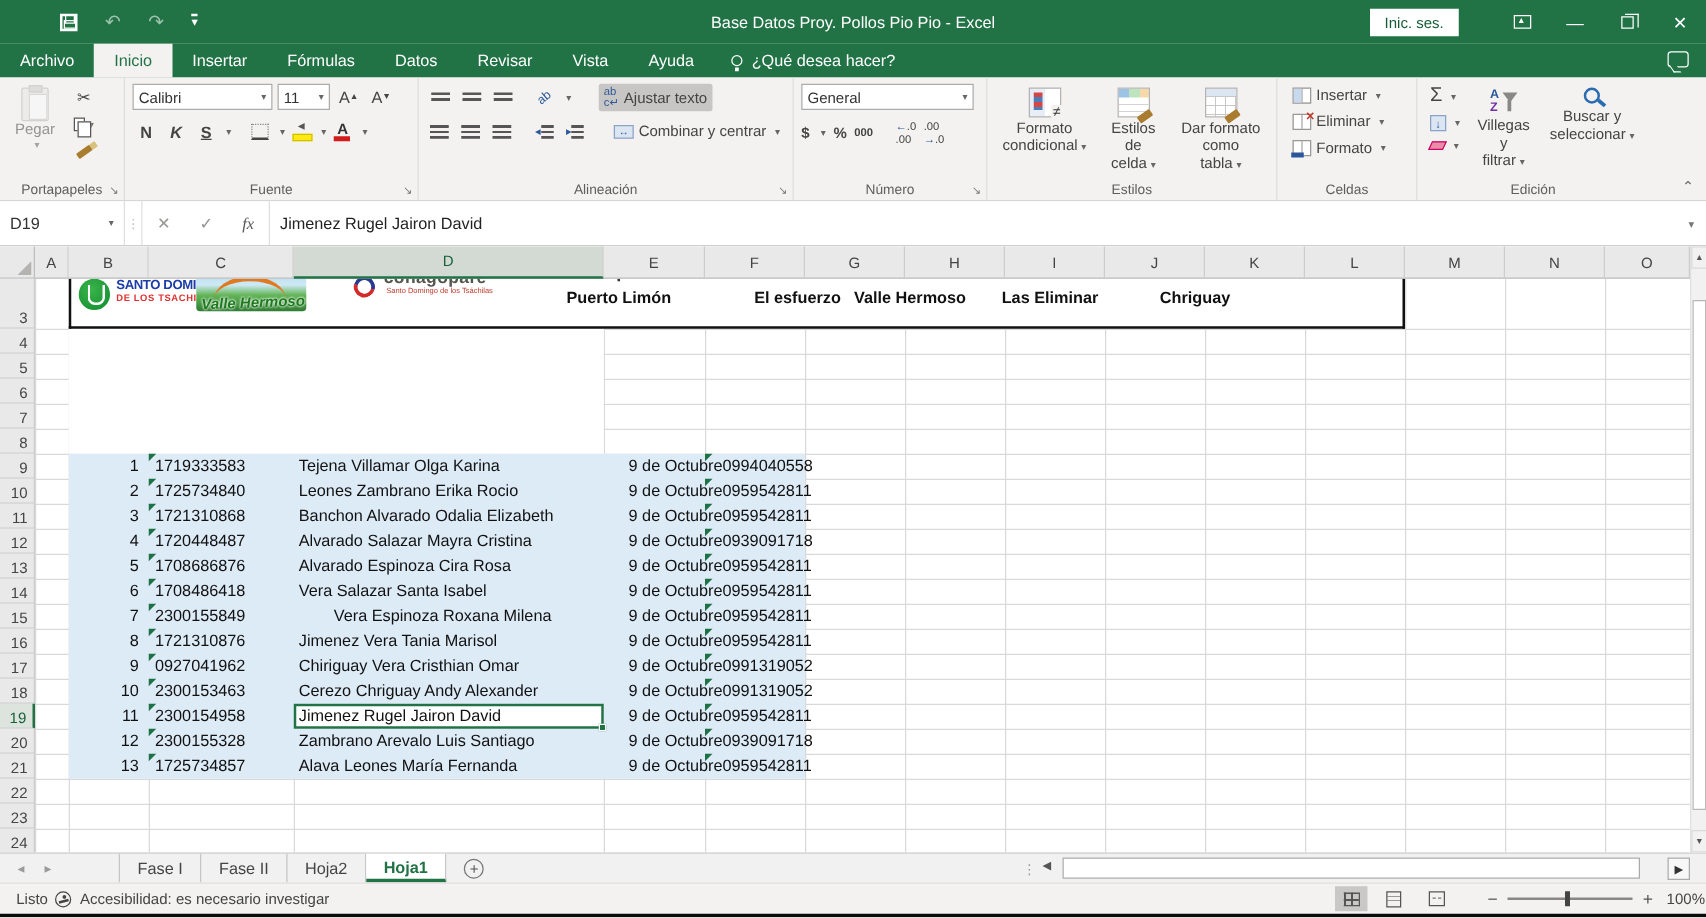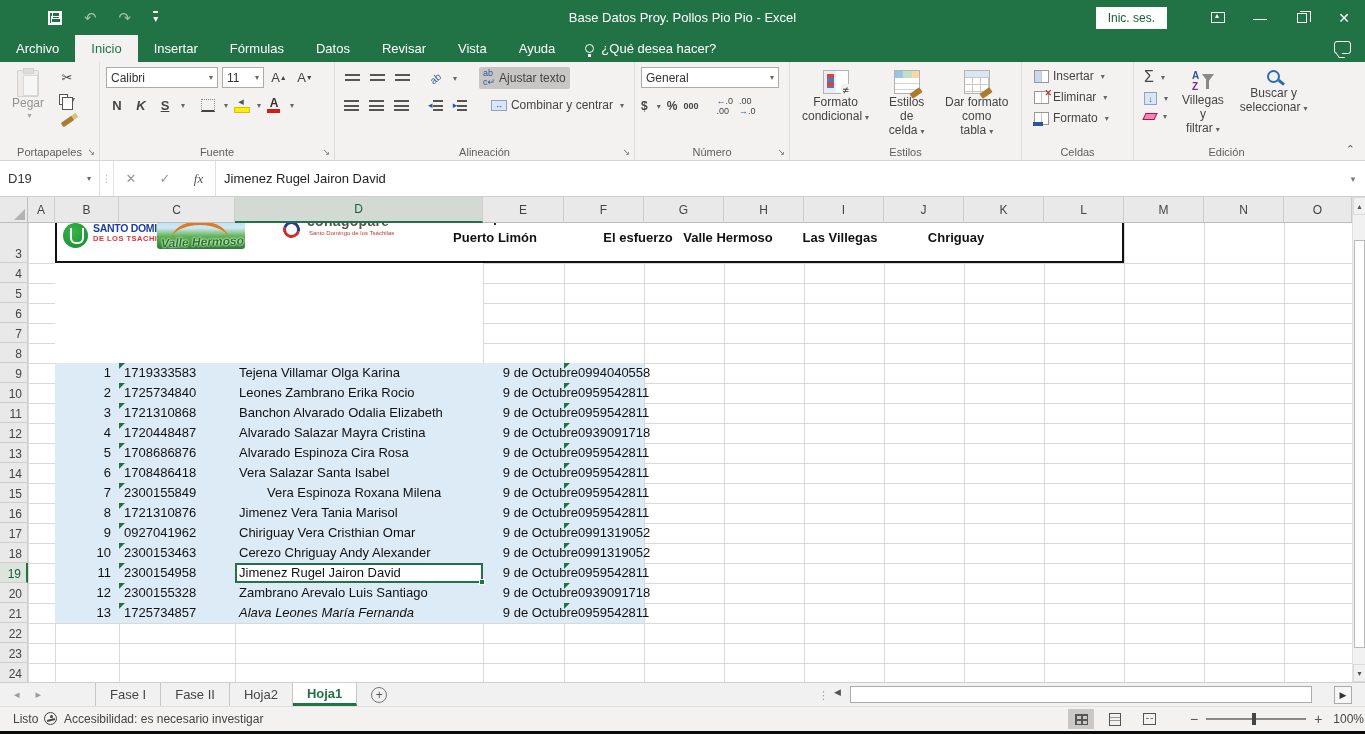--- a/index.html
+++ b/index.html
@@ -140,21 +140,21 @@
   .addsheet{width:16px;height:16px;border:1px solid #767676;border-radius:50%;color:#555;font-size:12px;display:flex;align-items:center;justify-content:center;align-self:center;margin-left:14px;}
   .hs-dots{position:absolute;left:818px;top:0;height:24px;display:flex;align-items:center;color:#999;font-size:11px;}
   .hs-left{position:absolute;left:834px;top:4px;font-size:9px;color:#555;}
   .hscroll-track{position:absolute;left:848px;top:3px;width:484px;height:18px;background:#f1f1f1;}
   .hscroll-thumb{position:absolute;left:2px;top:0;width:462px;height:17px;background:#fff;border:1px solid #ababab;}
   .hs-right{position:absolute;left:1334px;top:3px;width:18px;height:18px;border:1px solid #ababab;background:#f7f7f7;color:#333;font-size:9px;display:flex;align-items:center;justify-content:center;}
 
   
   .statusbar{position:absolute;top:706px;left:0;width:100%;height:25px;background:#f3f2f1;border-top:1px solid #e1dfdd;display:flex;align-items:center;font-size:12px;color:#444;}
   .status-mode{padding-left:13px;width:44px;}
-  .acc{display:flex;align-items:flex-start;gap:7px;}
+  .acc{display:flex;align-items:center;gap:7px;}
   .acc-ico{width:13px;height:13px;border:1.3px solid #444;border-radius:50%;position:relative;}
   .acc-ico::before{content:"";position:absolute;left:4.5px;top:2px;width:3px;height:3px;border-radius:50%;background:#444;}
   .acc-ico::after{content:"";position:absolute;left:2px;top:6px;width:8px;height:2px;background:#444;transform:rotate(-15deg);}
   .views{position:absolute;left:1068px;display:flex;gap:8px;}
   .viewbtn{width:26px;height:20px;display:flex;align-items:center;justify-content:center;}
   .viewbtn.active{background:#cac8c6;}
   .grid-ico{width:13px;height:11px;background:repeating-linear-gradient(90deg,#555 0 1.5px,transparent 1.5px 6px),repeating-linear-gradient(#555 0 1.5px,transparent 1.5px 5px);border-right:1.5px solid #555;border-bottom:1.5px solid #555;}
   .page-ico{width:12px;height:13px;border:1.3px solid #555;background:linear-gradient(transparent 3px,#999 3px 4px,transparent 4px 6px,#999 6px 7px,transparent 7px);}
   .break-ico{width:13px;height:12px;border:1.3px solid #555;position:relative;}
   .break-ico::after{content:"";position:absolute;left:2px;top:4px;right:2px;border-top:1.3px dashed #777;}
@@ -482,21 +482,21 @@
         <div class="vh-logo">
           <div class="vh-text">Valle Hermoso</div>
         </div>
         <div class="cg-ico"></div>
         <div class="cg-t1">conagopare</div>
         <div class="cg-t2">Santo Domingo de los Tsáchilas</div>
         <div class="cut-tick" style="left: 437px;"></div>
         <div class="community" style="left: 438px;">Puerto Limón</div>
         <div class="community" style="left: 545px; margin-left: 36px;">El esfuerzo</div>
         <div class="community" style="left: 671px;">Valle Hermoso</div>
-        <div class="community" style="left: 783px;">Las Villegas</div>
+        <div class="community" style="left: 783px;">Las Eliminar</div>
         <div class="community" style="left: 899px;">Chriguay</div>
       </div>
       <div class="ctext" style="left: 55px; top: 168px; width: 56px; text-align: right;">1</div>
       <div class="tri" style="left: 119px; top: 166px;"></div>
       <div class="ctext" style="left: 124px; top: 168px;">1719333583</div>
       <div class="ctext" style="left: 239px; top: 168px; width: 242px;">Tejena Villamar Olga Karina</div>
       <div class="ctext" style="left: 483px; top: 168px; width: 95px; text-align: right;">9 de Octubre</div>
       <div class="tri" style="left: 564px; top: 166px;"></div>
       <div class="ctext" style="left: 578px; top: 168px;">0994040558</div>
       <div class="ctext" style="left: 55px; top: 188px; width: 56px; text-align: right;">2</div>
@@ -574,21 +574,21 @@
       <div class="ctext" style="left: 55px; top: 388px; width: 56px; text-align: right;">12</div>
       <div class="tri" style="left: 119px; top: 386px;"></div>
       <div class="ctext" style="left: 124px; top: 388px;">2300155328</div>
       <div class="ctext" style="left: 239px; top: 388px; width: 242px;">Zambrano Arevalo Luis Santiago</div>
       <div class="ctext" style="left: 483px; top: 388px; width: 95px; text-align: right;">9 de Octubre</div>
       <div class="tri" style="left: 564px; top: 386px;"></div>
       <div class="ctext" style="left: 578px; top: 388px;">0939091718</div>
       <div class="ctext" style="left: 55px; top: 408px; width: 56px; text-align: right;">13</div>
       <div class="tri" style="left: 119px; top: 406px;"></div>
       <div class="ctext" style="left: 124px; top: 408px;">1725734857</div>
-      <div class="ctext" style="left: 239px; top: 408px; width: 242px; font-style: italic;">Alava Leones María Fernanda</div>
+      <div class="ctext" style="left: 239px; top: 408px; width: 242px;">Alava Leones María Fernanda</div>
       <div class="ctext" style="left: 483px; top: 408px; width: 95px; text-align: right;">9 de Octubre</div>
       <div class="tri" style="left: 564px; top: 406px;"></div>
       <div class="ctext" style="left: 578px; top: 408px;">0959542811</div>
       <div class="corner"></div>
       <div class="hcell" style="left: 28px; width: 27px;">A</div>
       <div class="hcell" style="left: 55px; width: 64px;">B</div>
       <div class="hcell" style="left: 119px; width: 116px;">C</div>
       <div class="hcell sel" style="left: 235px; width: 248px;">D</div>
       <div class="hcell" style="left: 483px; width: 81px;">E</div>
       <div class="hcell" style="left: 564px; width: 80px;">F</div>

